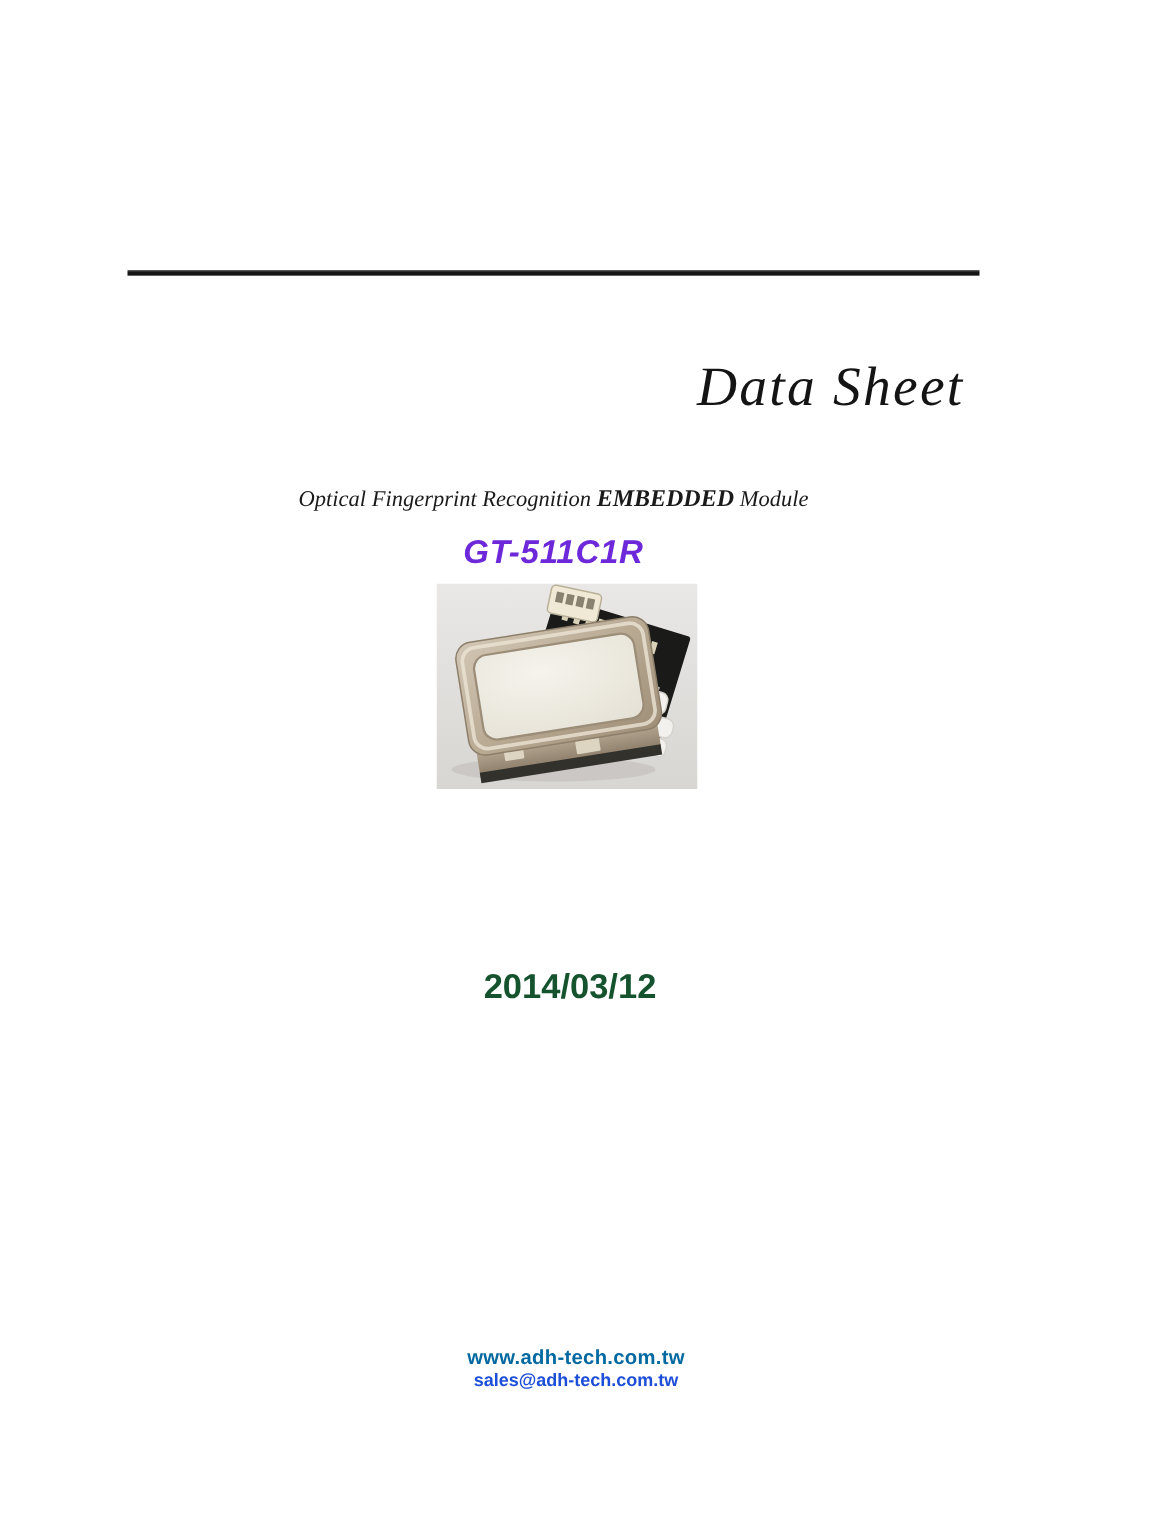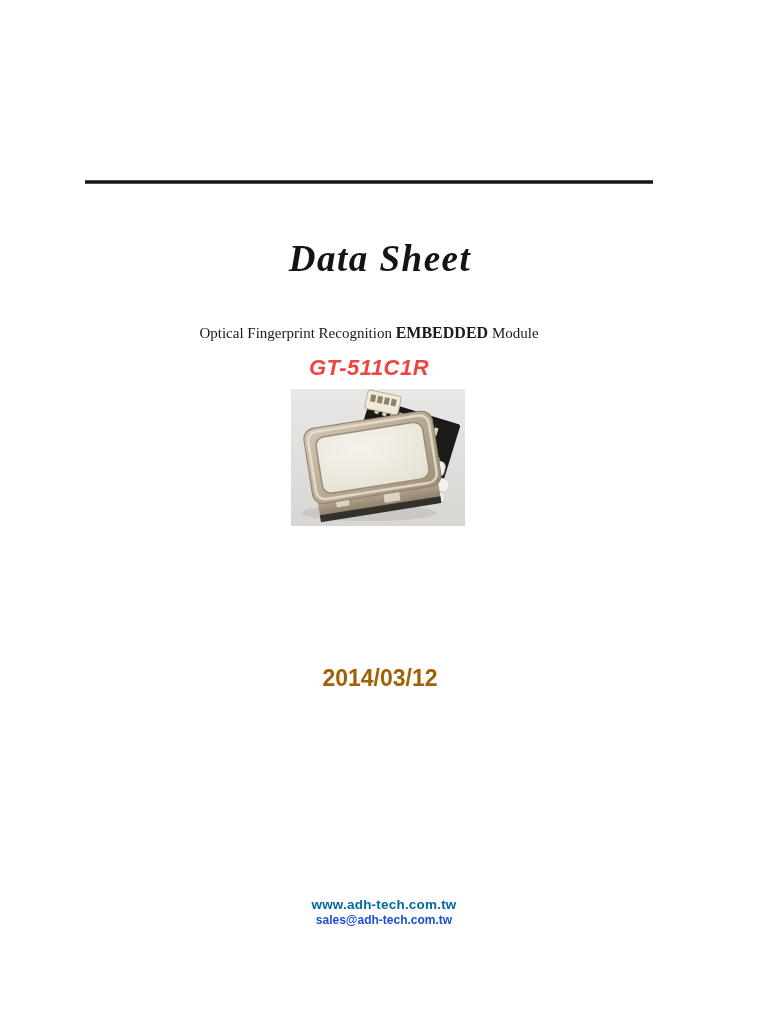--- a/index.html
+++ b/index.html
@@ -14,82 +14,82 @@
   .rule {
     position: absolute;
     left: 85px;
     top: 180px;
     width: 568px;
     height: 4px;
     background: linear-gradient(to bottom, #6b6b6b, #161616 35%, #161616 75%, #8a8a8a);
   }
   .title {
     position: absolute;
-    left: 96px;
+    left: 75px;
     top: 240px;
     width: 568px;
-    text-align: center;
+    text-align: right;
     font-size: 37px;
     line-height: 37px;
-    font-weight: bold;
+    font-weight: normal;
     font-style: italic;
     letter-spacing: 1.5px;
     color: #141414;
     white-space: nowrap;
   }
   .subtitle {
     position: absolute;
     left: 85px;
     top: 325px;
     width: 568px;
     text-align: center;
     font-size: 15px;
     line-height: 16px;
+    font-style: italic;
     color: #1a1a1a;
     white-space: nowrap;
   }
   .subtitle .emph {
     font-weight: bold;
     font-size: 16px;
   }
   .model {
     position: absolute;
     left: 85px;
     top: 357px;
     width: 568px;
     text-align: center;
     font-family: "Liberation Sans", sans-serif;
     font-size: 22px;
     line-height: 22px;
     font-weight: bold;
     font-style: italic;
     letter-spacing: 0.5px;
-    color: #ef4444;
+    color: #6d28d9;
     white-space: nowrap;
   }
   .photo {
     position: absolute;
     left: 291px;
     top: 389px;
     width: 174px;
     height: 137px;
   }
   .photo svg { display: block; }
   .dateblock {
     position: absolute;
     left: 96px;
     top: 646px;
     width: 568px;
     text-align: center;
     font-family: "Liberation Sans", sans-serif;
     font-size: 23px;
     line-height: 23px;
     font-weight: bold;
-    color: #a16207;
-    margin-top: 21px;
+    color: #14532d;
   }
   .footer {
     position: absolute;
     left: 0;
     top: 897px;
     width: 768px;
     text-align: center;
     font-family: "Liberation Sans", sans-serif;
   }
   .website {

